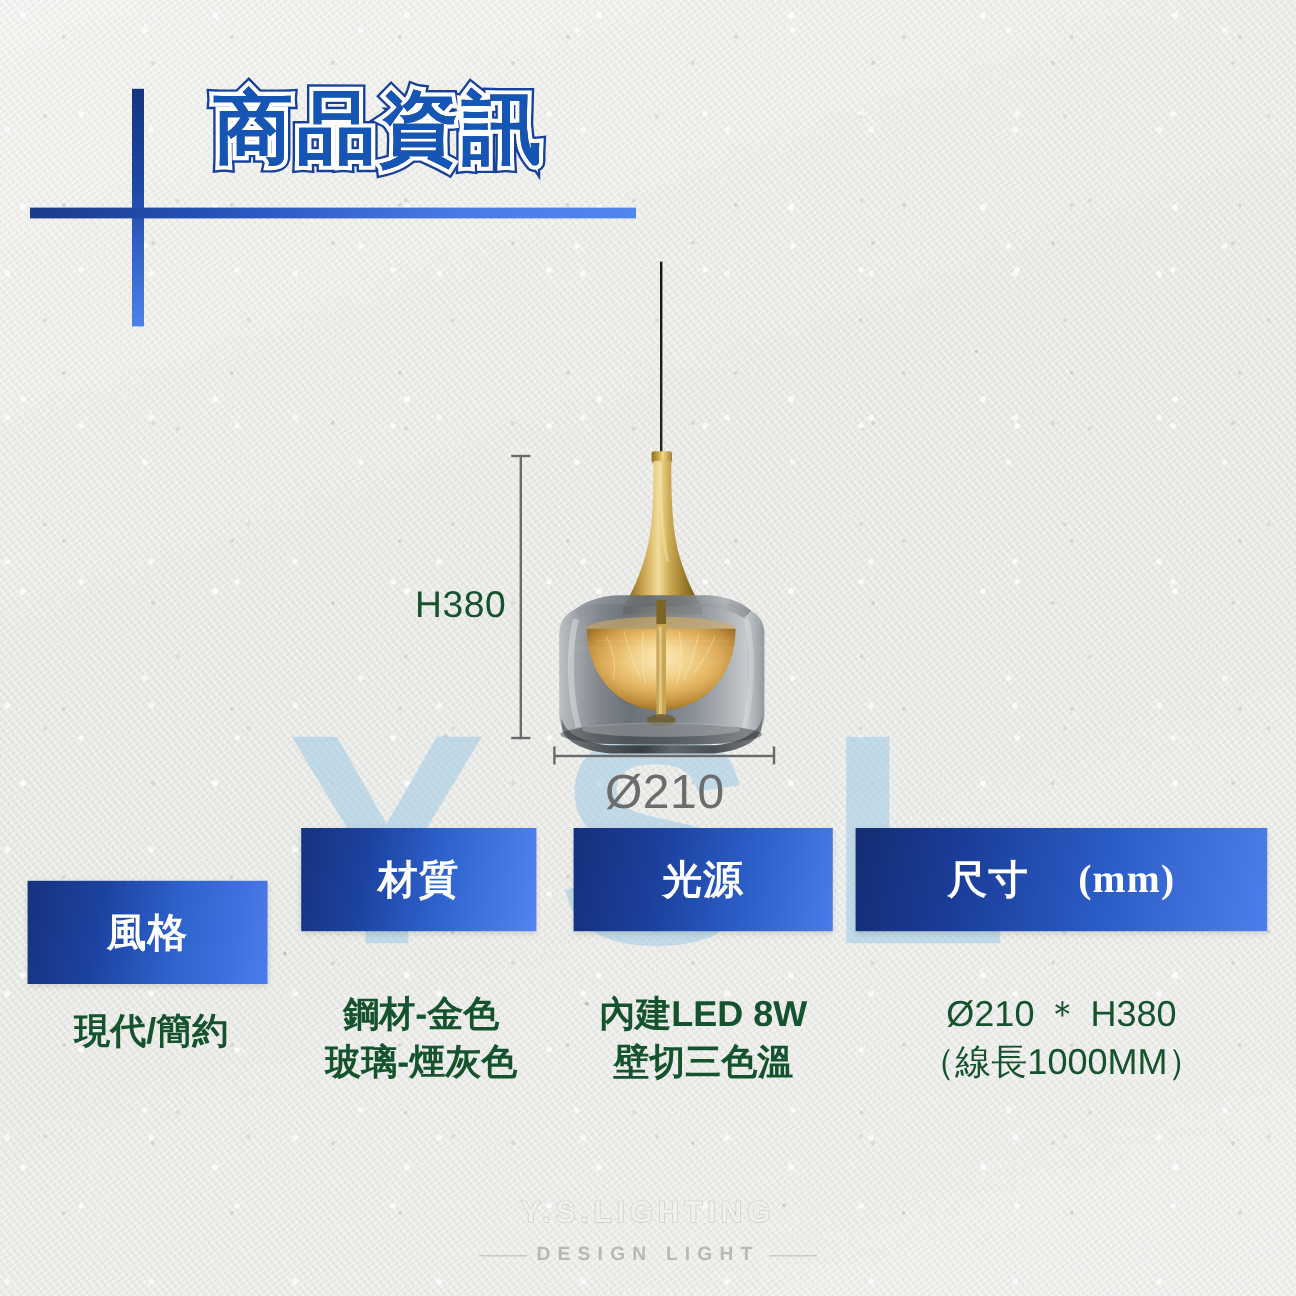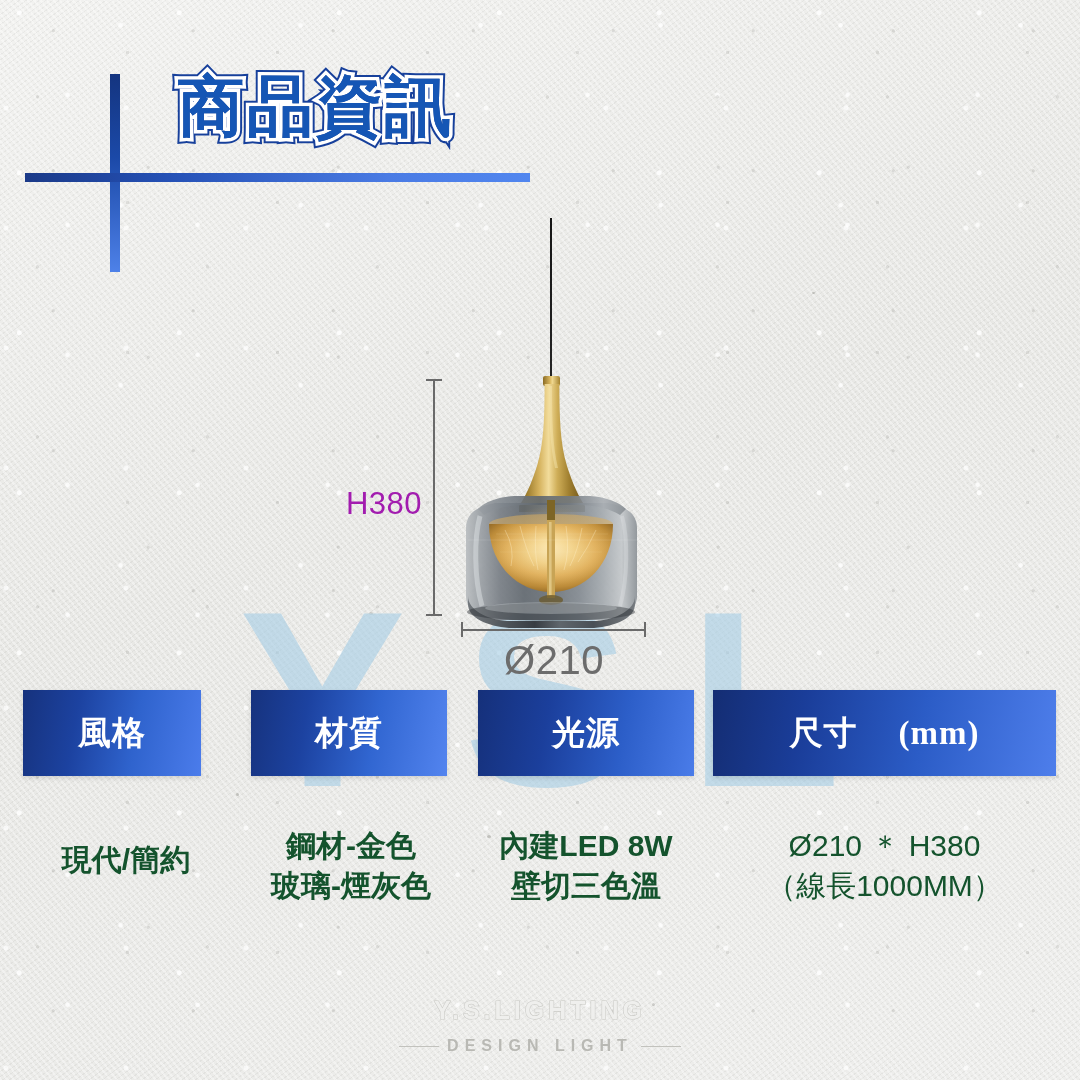--- a/index.html
+++ b/index.html
@@ -88,37 +88,37 @@
 
   
   .dim-v{position:absolute;left:433px;top:380px;width:1.6px;height:236px;background:#6a6a6a;}
   .dim-v-cap-t{position:absolute;left:426px;top:379px;width:16px;height:2px;background:#6a6a6a;}
   .dim-v-cap-b{position:absolute;left:426px;top:614px;width:16px;height:2px;background:#6a6a6a;}
   .dim-h{position:absolute;left:462px;top:629px;width:184px;height:1.6px;background:#6a6a6a;}
   .dim-h-cap-l{position:absolute;left:461px;top:622px;width:2px;height:15px;background:#6a6a6a;}
   .dim-h-cap-r{position:absolute;left:644px;top:622px;width:2px;height:15px;background:#6a6a6a;}
   .dim-label-h{
     position:absolute;left:330px;top:486px;width:92px;text-align:right;
-    font-size:31px;color:#a21caf;letter-spacing:.5px;
+    font-size:31px;color:#14532d;letter-spacing:.5px;
   }
   .dim-label-w{
     position:absolute;left:454px;top:638px;width:200px;text-align:center;
     font-size:40px;color:#6c6c6c;letter-spacing:.5px;
   }
 
   
   .spec{position:absolute;left:0;top:0;width:1080px;height:1080px;}
   .chip{
     position:absolute;top:690px;height:86px;
     display:flex;align-items:center;justify-content:center;
     color:#ffffff;font-size:33px;font-weight:700;letter-spacing:1px;
     box-shadow:0 2px 5px rgba(0,0,0,.12);
   }
   .chip span.serifpart{font-family:"Liberation Serif","DejaVu Serif",serif;font-weight:700;}
-  .chip.c1{left:23px;width:178px;background:linear-gradient(100deg,#16327d 0%,#1c42a0 30%,#2f63cd 62%,#4b7ceb 100%);}
+  .chip.c1{left:23px;width:200px;background:linear-gradient(100deg,#16327d 0%,#1c42a0 30%,#2f63cd 62%,#4b7ceb 100%);margin-top:44px;}
   .chip.c2{left:251px;width:196px;background:linear-gradient(100deg,#16327d 0%,#1c42a0 28%,#3166d1 62%,#5384ef 100%);}
   .chip.c3{left:478px;width:216px;background:linear-gradient(100deg,#15307a 0%,#1b3f9c 32%,#2c5ec8 66%,#4a7ce9 100%);}
   .chip.c4{left:713px;width:343px;background:linear-gradient(100deg,#142d73 0%,#1a3d99 26%,#2b5cc6 60%,#4e7eeb 100%);gap:41px;}
 
   .val{
     position:absolute;top:826px;
     text-align:center;color:#14532d;font-size:30px;line-height:1.33;
   }
   .val.bold{font-weight:700;}
   .val.v1{left:23px;width:206px;top:840px;}

